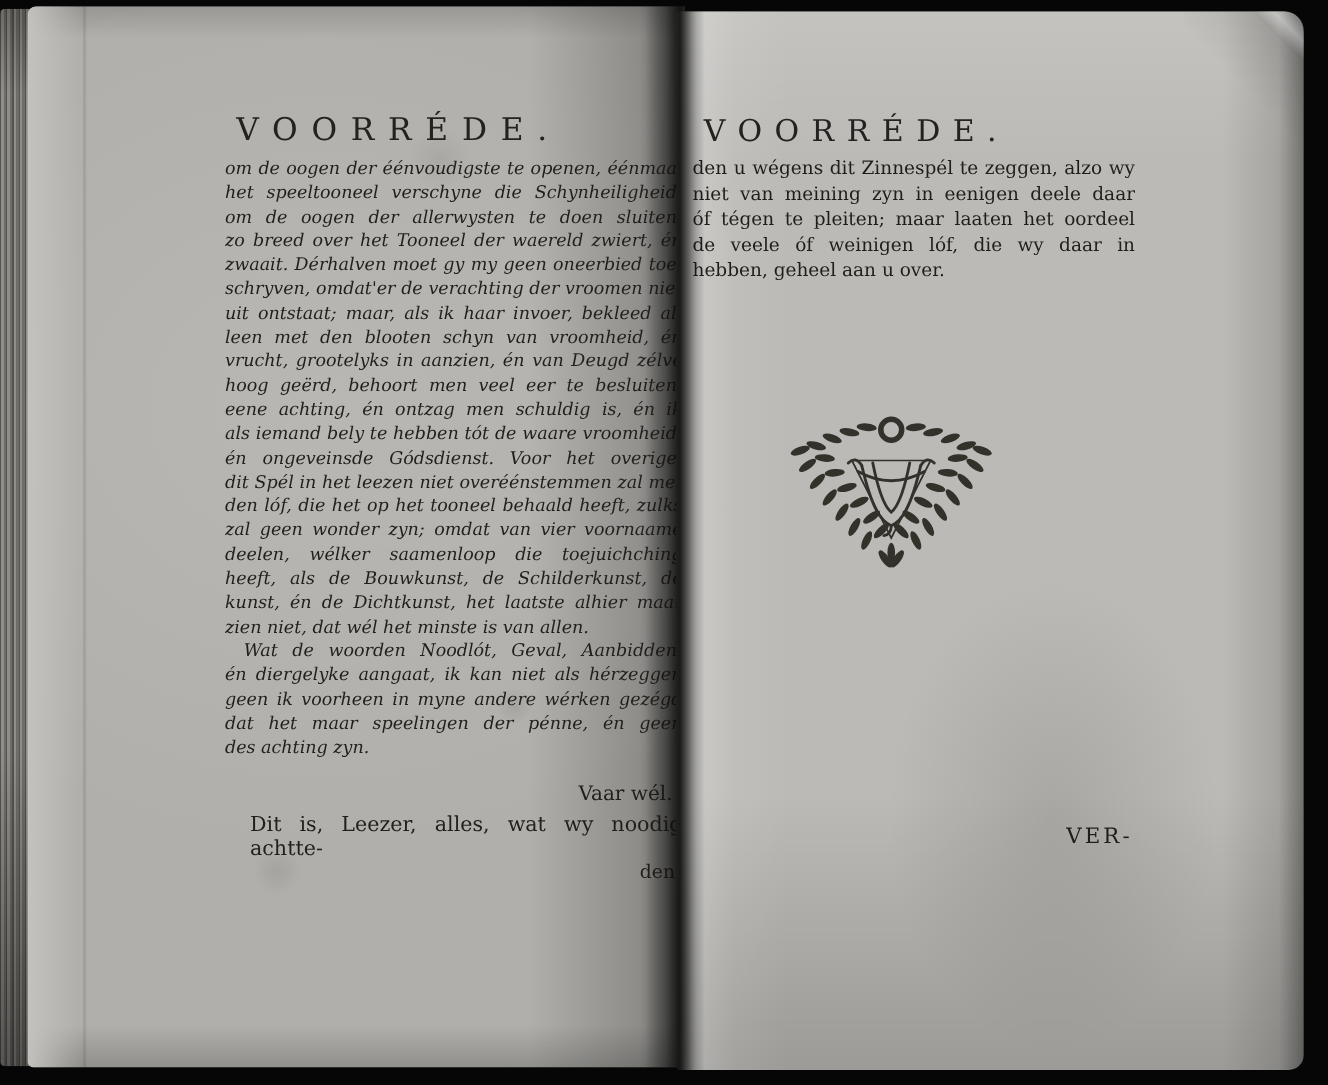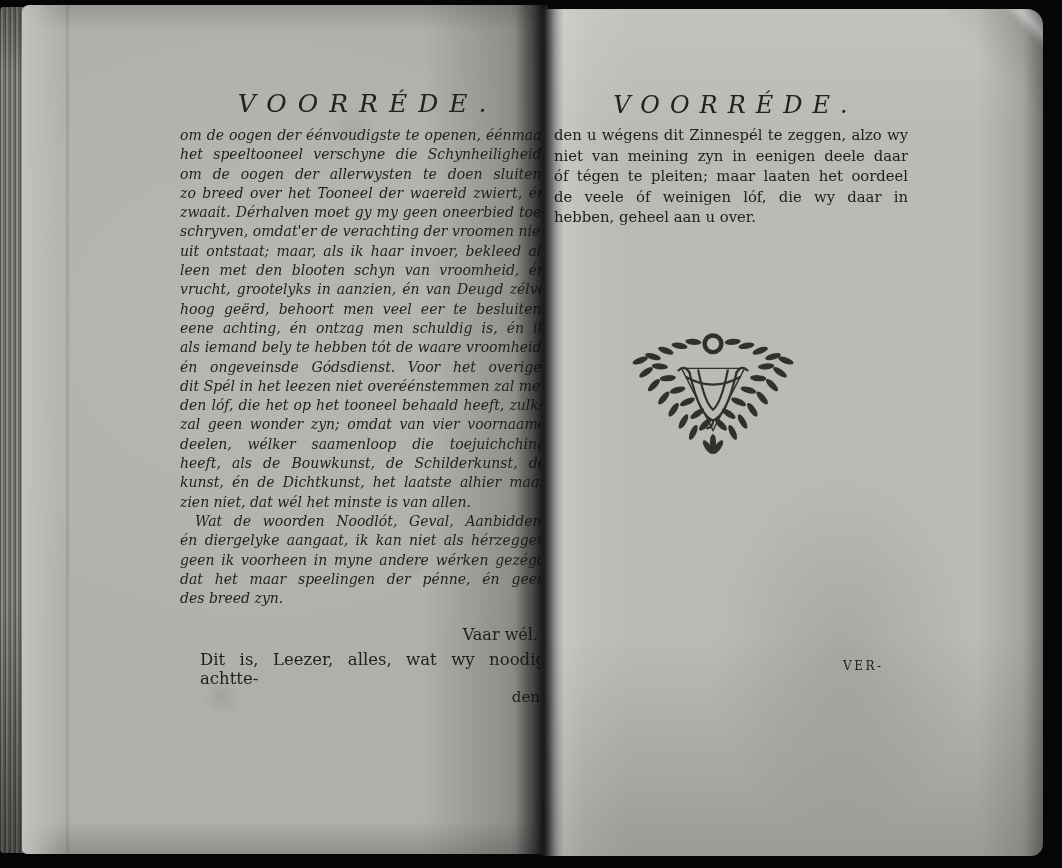--- a/index.html
+++ b/index.html
@@ -48,36 +48,36 @@
     border-radius:0 16px 0 0;
   }
   .gutter{
     position:absolute;left:516px;top:0;width:48px;height:868px;pointer-events:none;
     background:linear-gradient(90deg, rgba(6,6,6,0) 0, rgba(6,6,6,.35) 35%, rgba(6,6,6,.8) 58%, rgba(6,6,6,.3) 78%, rgba(6,6,6,0) 100%);
   }
   
   .textblock-left{position:absolute;left:158px;top:84px;width:366px;color:#211f1c;}
   .textblock-right{position:absolute;left:13px;top:82px;width:354px;color:#1f1e1b;}
   .header{
-    text-align:center;font-size:25px;letter-spacing:11px;padding-left:9px;
-    white-space:nowrap;color:#232220;font-style:italic;
+    text-align:left;font-size:25px;letter-spacing:11px;padding-left:9px;
+    white-space:nowrap;color:#232220;
   }
   .textblock-right .header{font-size:24px;letter-spacing:10px;}
   .body-left{margin-top:8px;font-style:italic;font-size:14px;line-height:19.3px;}
   .body-right{margin-top:6px;font-size:14.8px;line-height:20.6px;}
   .bl{height:19.3px;overflow:hidden;text-align:justify;text-align-last:justify;}
   .br{height:20.6px;overflow:hidden;text-align:justify;text-align-last:justify;}
   .end{text-align:left;text-align-last:auto;}
   .ind{padding-left:15px;}
   .farewell{margin-top:17px;font-size:16px;text-align:right;padding-right:8px;}
   .closing{margin-top:6px;font-size:16.5px;padding-left:20px;text-align:justify;text-align-last:justify;}
   .catchword-left{font-size:15px;text-align:right;padding-right:6px;}
   .ornament{position:absolute;left:88px;top:322px;width:168px;height:124px;}
   .catchword-right{
-    position:absolute;left:302px;top:650px;font-size:12px;letter-spacing:2.5px;color:#1f1e1b;
+    position:absolute;left:312px;top:650px;font-size:17px;letter-spacing:2.5px;color:#1f1e1b;
   }
 </style>
 </head>
 <body>
 
 <div class="photo">
 
   <div class="edge-stack"></div>
 
   <div class="page page-left">
@@ -101,21 +101,21 @@
         <div class="bl">den lóf, die het op het tooneel behaald heeft, zulks</div>
         <div class="bl">zal geen wonder zyn; omdat van vier voornaame</div>
         <div class="bl">deelen, wélker saamenloop die toejuichching gebaard</div>
         <div class="bl">heeft, als de Bouwkunst, de Schilderkunst, de Zang-</div>
         <div class="bl">kunst, én de Dichtkunst, het laatste alhier maar ge-</div>
         <div class="bl end">zien niet, dat wél het minste is van allen.</div>
         <div class="bl ind">Wat de woorden Noodlót, Geval, Aanbidden,</div>
         <div class="bl">én diergelyke aangaat, ik kan niet als hérzeggen het</div>
         <div class="bl">geen ik voorheen in myne andere wérken gezégd heb,</div>
         <div class="bl">dat het maar speelingen der pénne, én geen gevoelens</div>
-        <div class="bl end">des breed zyn.</div>
+        <div class="bl end">des achting zyn.</div>
       </div>
       <div class="farewell">Vaar wél.</div>
       <div class="closing">Dit is, Leezer, alles, wat wy noodig achtte-</div>
       <div class="catchword-left">den</div>
     </div>
   </div>
 
   <div class="page page-right">
     <div class="textblock-right">
       <div class="header">VOORRÉDE.</div>

